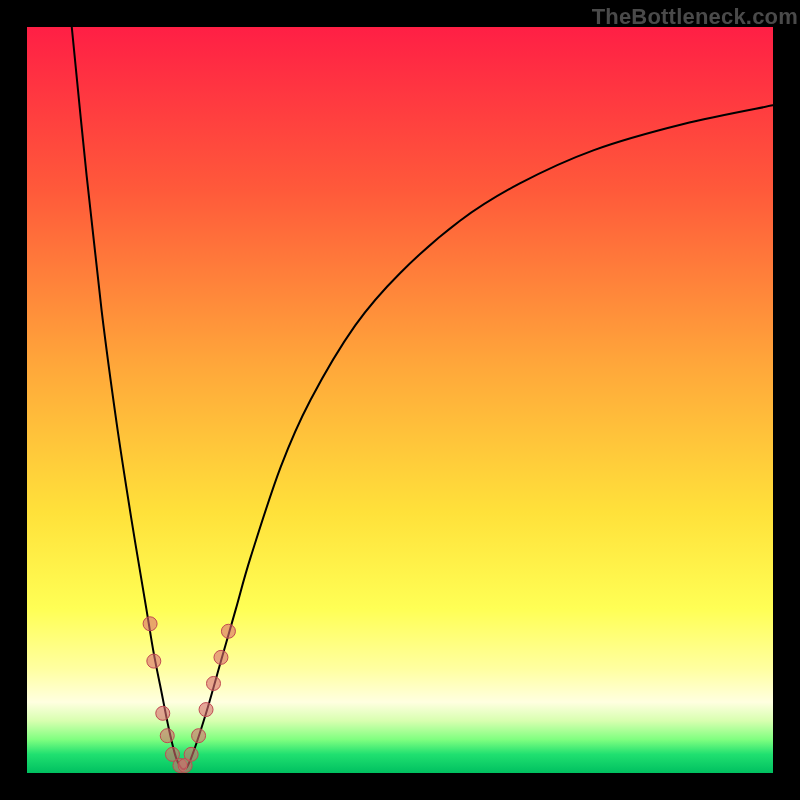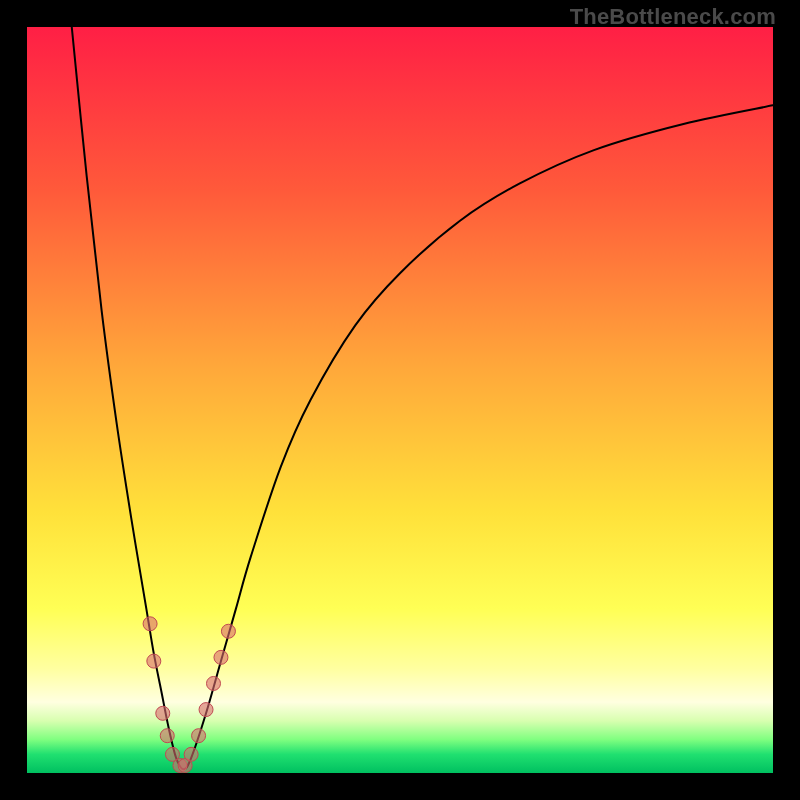--- a/index.html
+++ b/index.html
@@ -61,14 +61,14 @@
           <circle cx="158.15" cy="738.54" r="7" fill="#d96a6c" stroke="#c04a52" stroke-width="1" fill-opacity="0.6"></circle>
           <circle cx="164.12" cy="727.35" r="7" fill="#d96a6c" stroke="#c04a52" stroke-width="1" fill-opacity="0.6"></circle>
           <circle cx="171.58" cy="708.70" r="7" fill="#d96a6c" stroke="#c04a52" stroke-width="1" fill-opacity="0.6"></circle>
           <circle cx="179.04" cy="682.59" r="7" fill="#d96a6c" stroke="#c04a52" stroke-width="1" fill-opacity="0.6"></circle>
           <circle cx="186.50" cy="656.48" r="7" fill="#d96a6c" stroke="#c04a52" stroke-width="1" fill-opacity="0.6"></circle>
           <circle cx="193.96" cy="630.37" r="7" fill="#d96a6c" stroke="#c04a52" stroke-width="1" fill-opacity="0.6"></circle>
           <circle cx="201.42" cy="604.26" r="7" fill="#d96a6c" stroke="#c04a52" stroke-width="1" fill-opacity="0.6"></circle>
         </svg>
     </div>
   </div>
-  <div class="watermark" id="watermark" style="right: 24px;">TheBottleneck.com</div>
+  <div class="watermark" id="watermark" style="right: 2px;">TheBottleneck.com</div>
 </div>
 
 </body></html>

